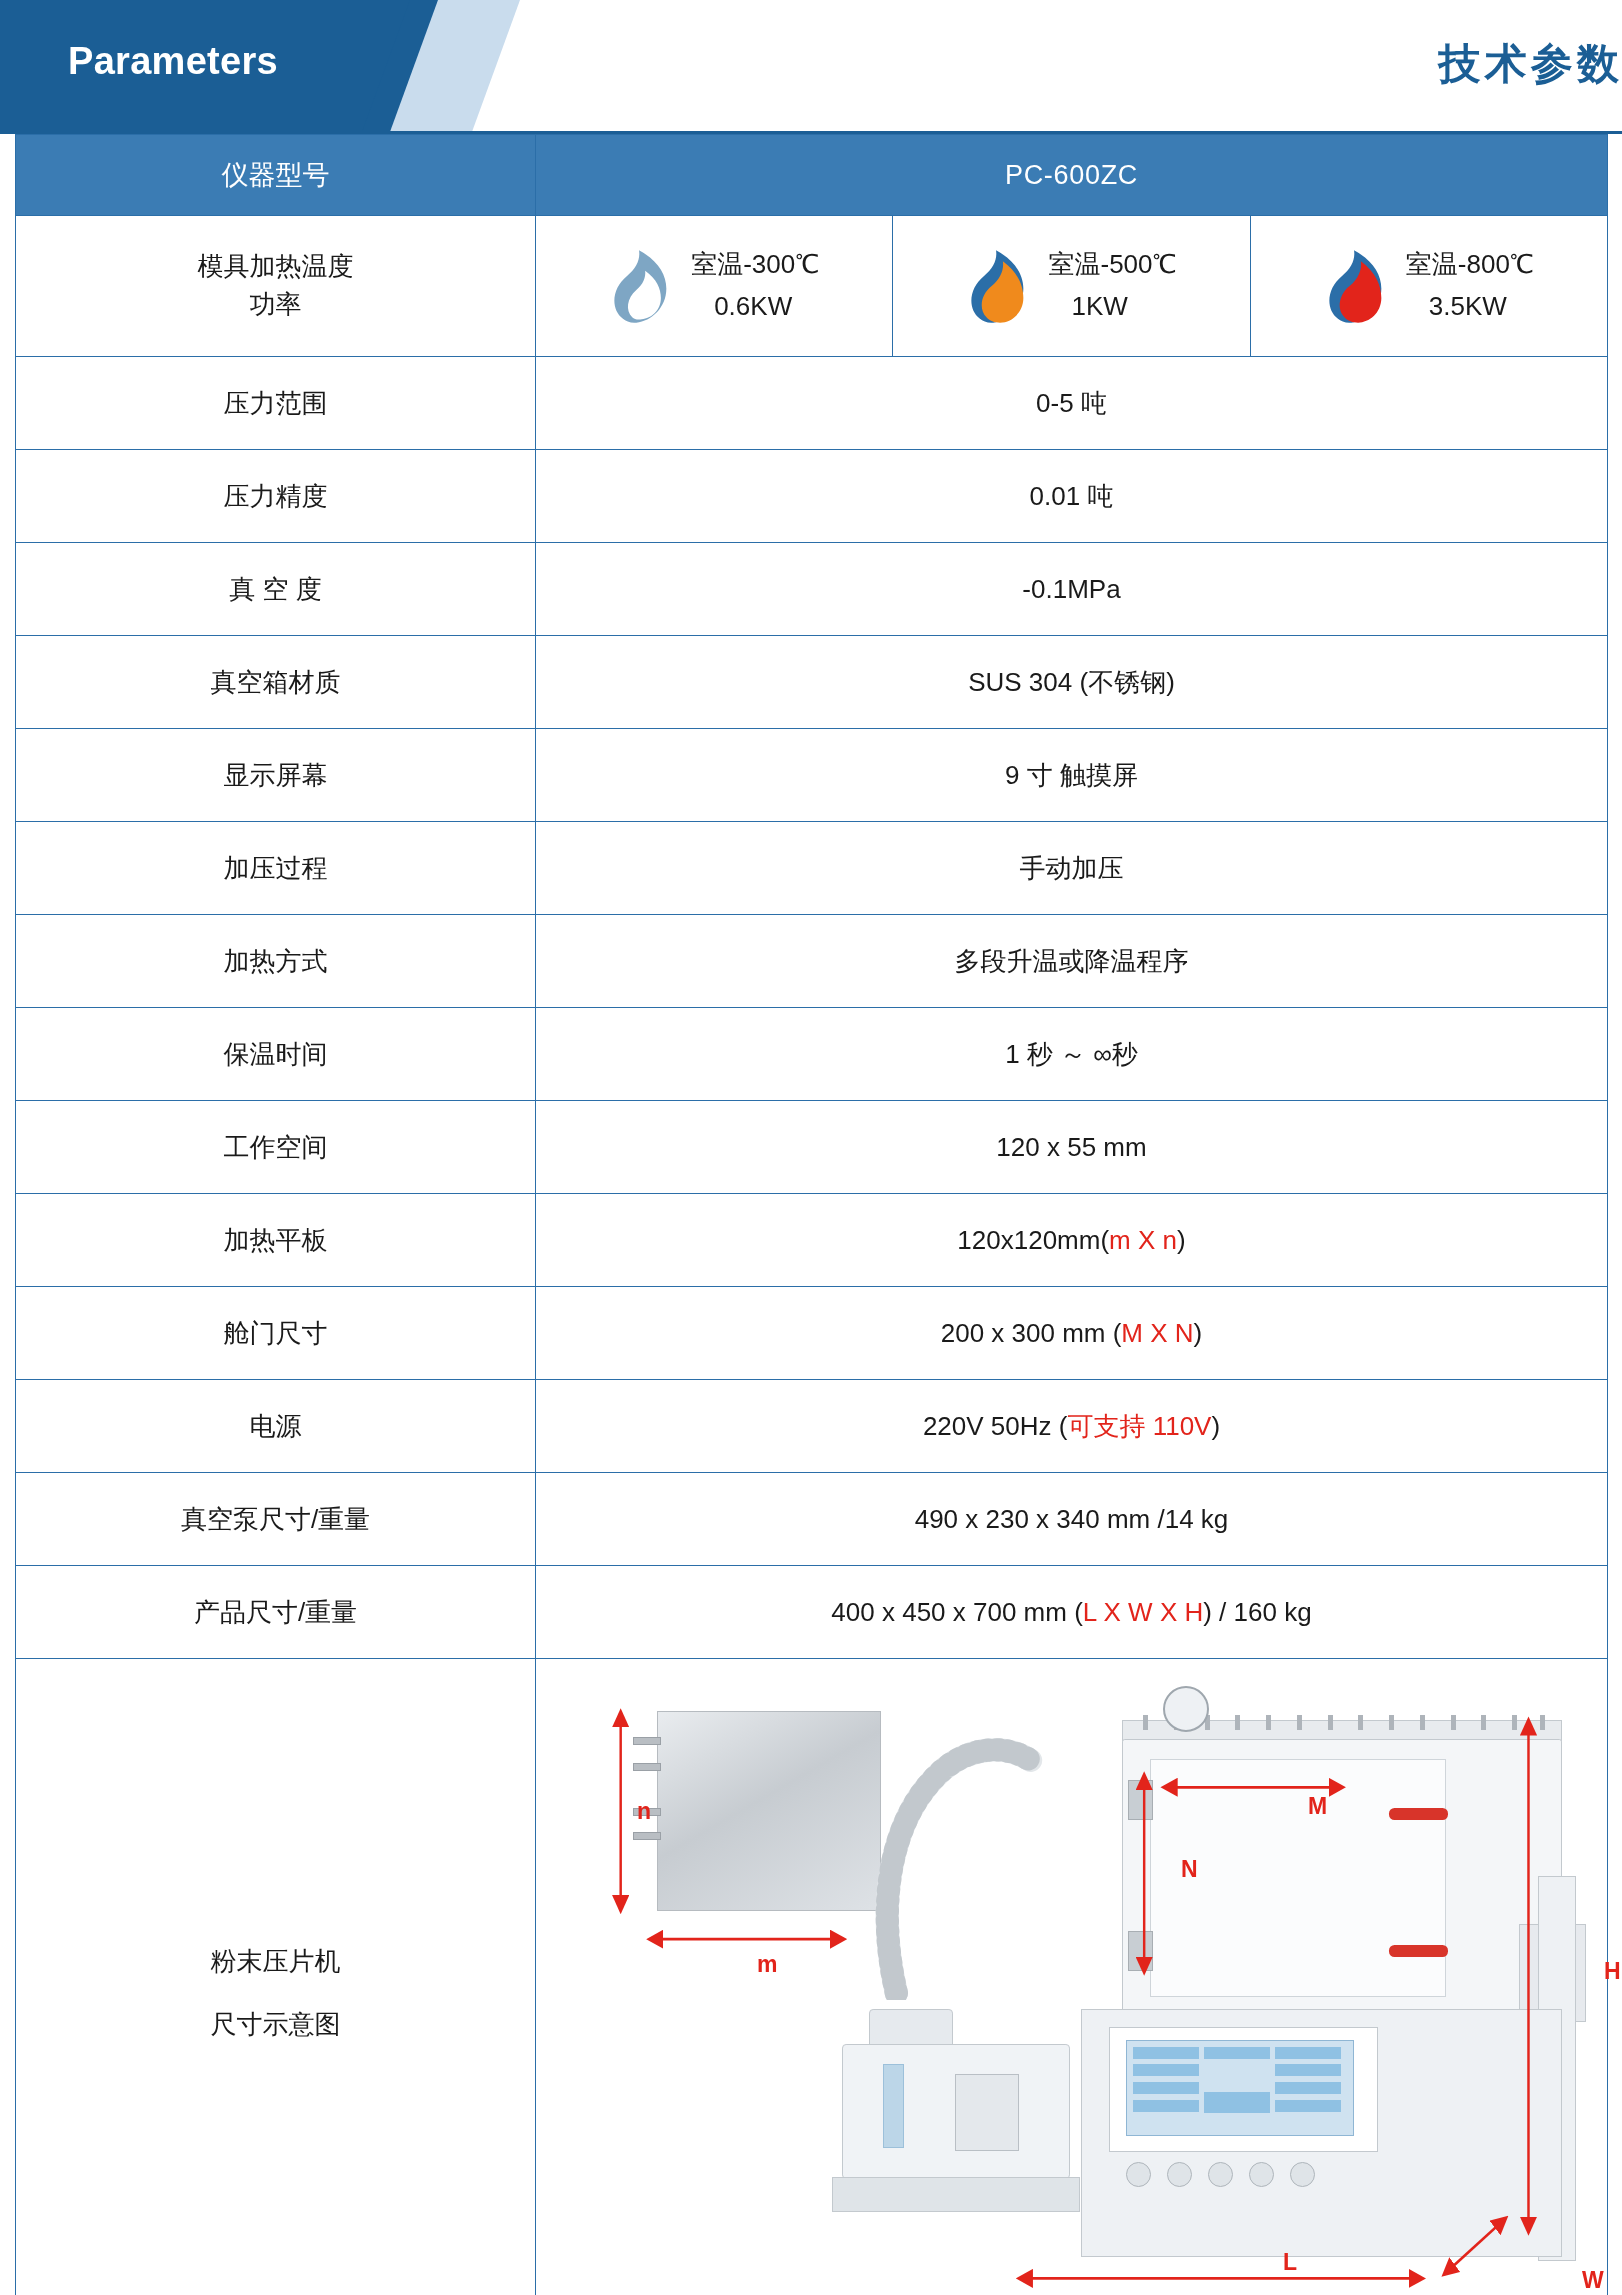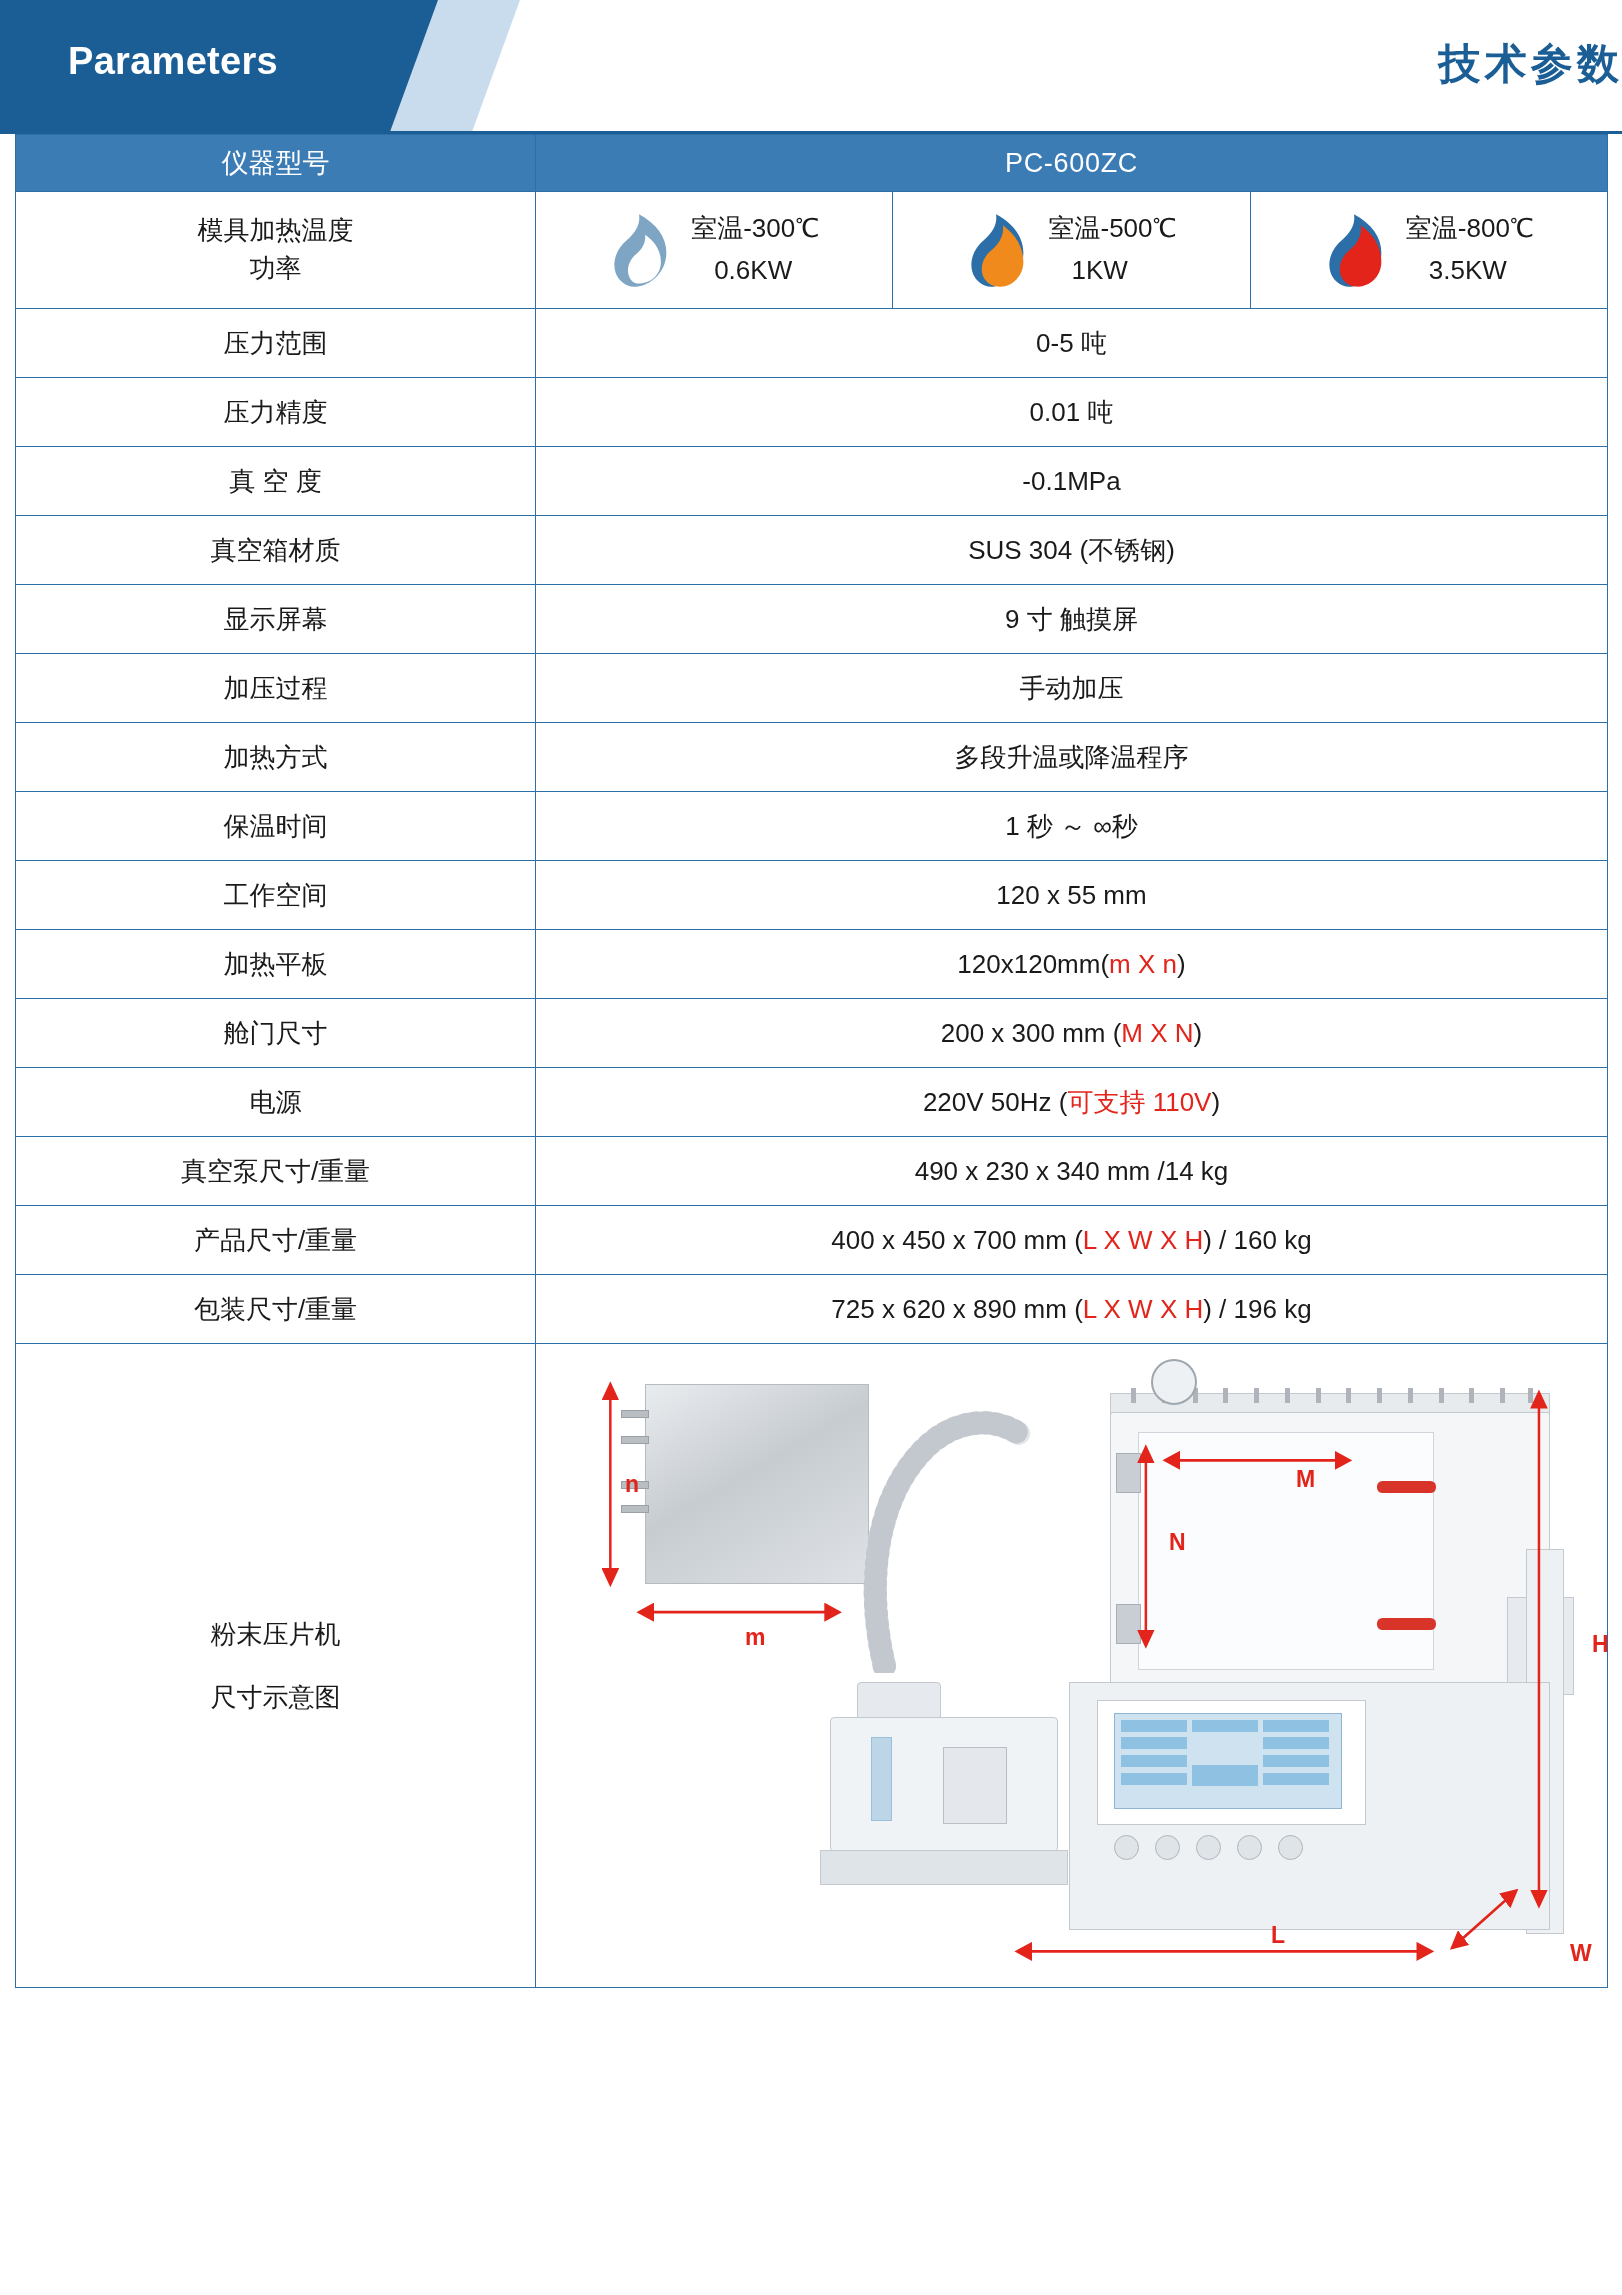--- a/index.html
+++ b/index.html
@@ -85,21 +85,21 @@
     margin: 0 15px;
     border-collapse: collapse;
     table-layout: fixed;
   }
   .spec-table td {
     border: 1.4px solid #2b6ea8;
     font-size: 26px;
     text-align: center;
     vertical-align: middle;
     color: #1a1a1a;
-    padding: 0;
+    padding: 12px;
   }
   .col-label { width: 520px; }
 
   .row-model td {
     background: #3b7cb4;
     color: #ffffff;
     height: 56px;
     font-size: 27px;
   }
   .row-model .model-value {
@@ -493,24 +493,20 @@
       <td>电源</td>
       <td colspan="3"><span>220V 50Hz (</span><span class="red">可支持 110V</span><span>)</span></td>
     </tr>
     <tr class="data-row">
       <td>真空泵尺寸/重量</td>
       <td colspan="3">490 x 230 x 340 mm /14 kg</td>
     </tr>
     <tr class="data-row">
       <td>产品尺寸/重量</td>
       <td colspan="3"><span>400 x 450 x 700 mm (</span><span class="red">L X W X H</span><span>) / 160 kg</span></td>
-    </tr>
-    <tr class="data-row">
-      <td>包装尺寸/重量</td>
-      <td colspan="3"><span>725 x 620 x 890 mm (</span><span class="red">L X W X H</span><span>) / 196 kg</span></td>
     </tr>
 
     <tr>
       <td class="diagram-label-cell">
         <div>粉末压片机</div>
         <div>尺寸示意图</div>
       </td>
       <td class="diagram-cell" colspan="3">
         <div class="diagram-canvas">
 

